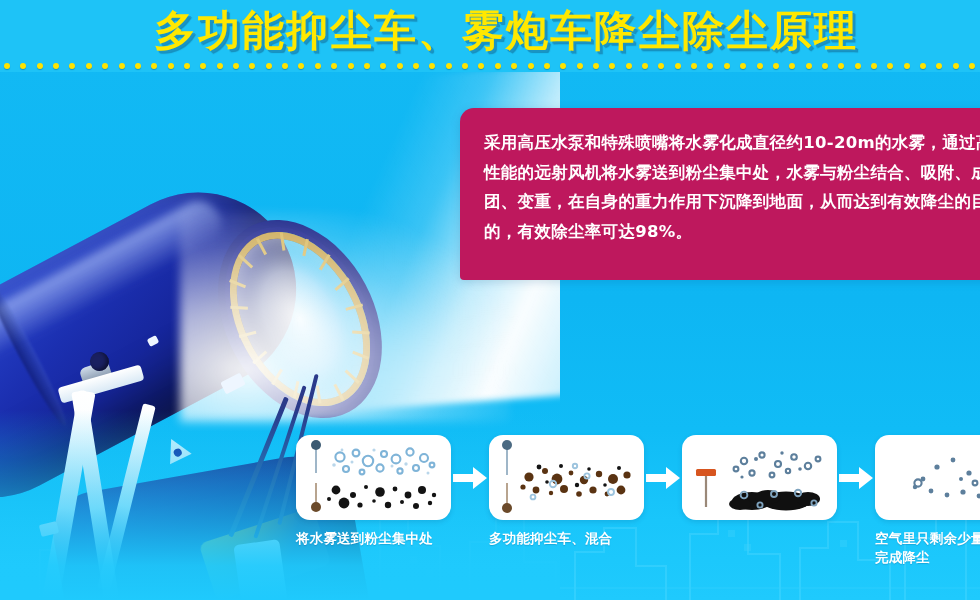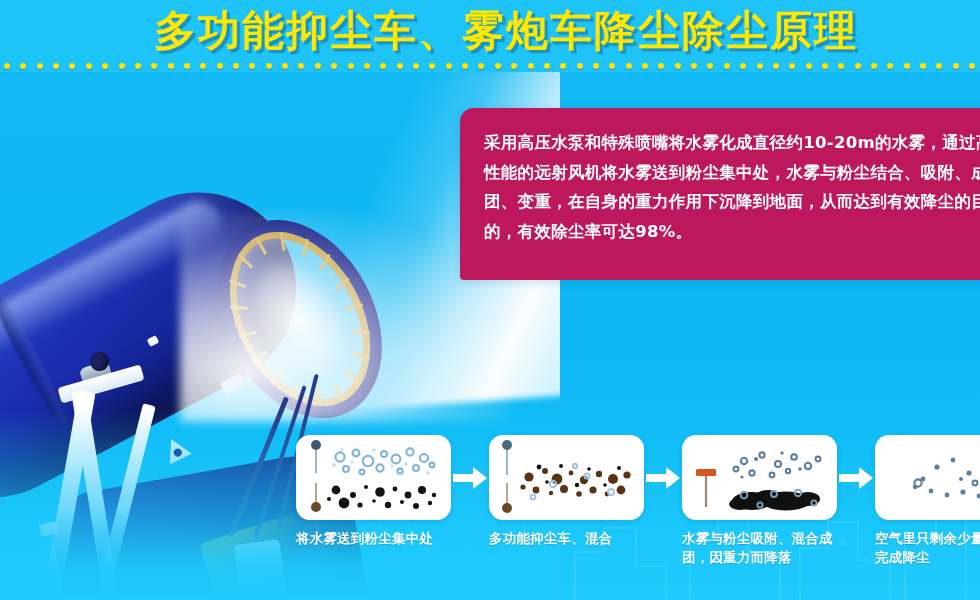--- a/index.html
+++ b/index.html
@@ -587,21 +587,20 @@
           </g>
           <g fill="none" stroke="#7ea2bd" stroke-width="1.9">
             <circle cx="62" cy="60" r="3.4"></circle>
               <circle cx="92" cy="59" r="3.0"></circle>
             <circle cx="116" cy="58" r="3.2"></circle>
               <circle cx="78" cy="70" r="2.6"></circle>
             <circle cx="132" cy="68" r="2.6"></circle>
           </g>
         </svg>
       </div>
-      <div class="step-label">水雾与粉尘吸附、混合成团，因重力而降落</div>
     </div>
 
     <div class="arrow">
       <svg width="34" height="22" viewBox="0 0 34 22" xmlns="http://www.w3.org/2000/svg">
         <path d="M0 7 L20 7 L20 0 L34 11 L20 22 L20 15 L0 15 Z" fill="#ffffff"></path>
       </svg>
     </div>
 
     <div class="step">
       <div class="card">

